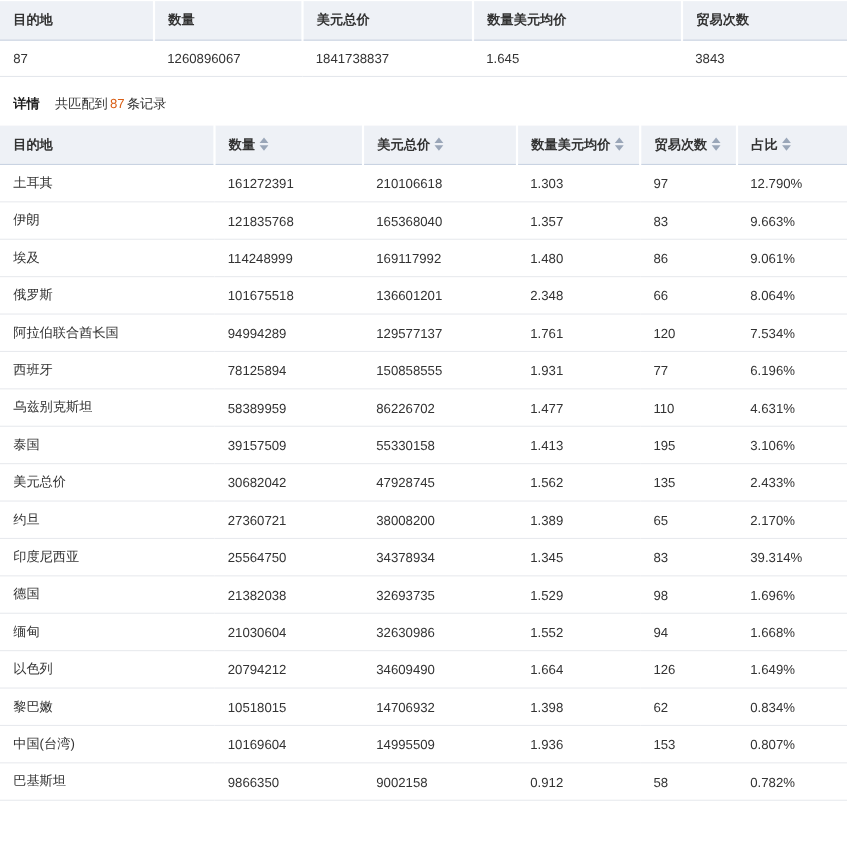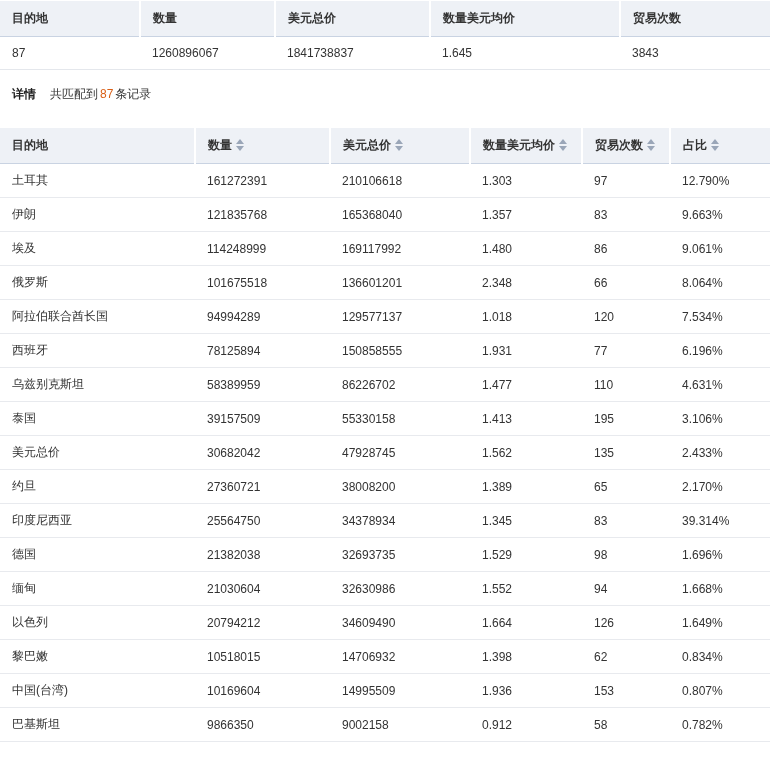--- a/index.html
+++ b/index.html
@@ -39,21 +39,21 @@
     padding: 8px 10px 8px 12px;
     font-size: 12px;
     color: #333333;
     border-bottom: 1px solid #e4e7ec;
     vertical-align: middle;
     height: 16px;
   }
 
   
   .detail-bar {
-    padding: 16px 0 24px 12px;
+    padding: 16px 0 10px 12px;
     font-size: 12px;
     color: #333333;
   }
   .detail-bar .detail-title {
     font-weight: bold;
     color: #222222;
     margin-right: 14px;
   }
   .detail-bar .count-num {
     color: #d95f16;
@@ -200,21 +200,21 @@
         <td>101675518</td>
         <td>136601201</td>
         <td>2.348</td>
         <td>66</td>
         <td>8.064%</td>
       </tr>
       <tr>
         <td>阿拉伯联合酋长国</td>
         <td>94994289</td>
         <td>129577137</td>
-        <td>1.018</td>
+        <td>1.761</td>
         <td>120</td>
         <td>7.534%</td>
       </tr>
       <tr>
         <td>西班牙</td>
         <td>78125894</td>
         <td>150858555</td>
         <td>1.931</td>
         <td>77</td>
         <td>6.196%</td>

